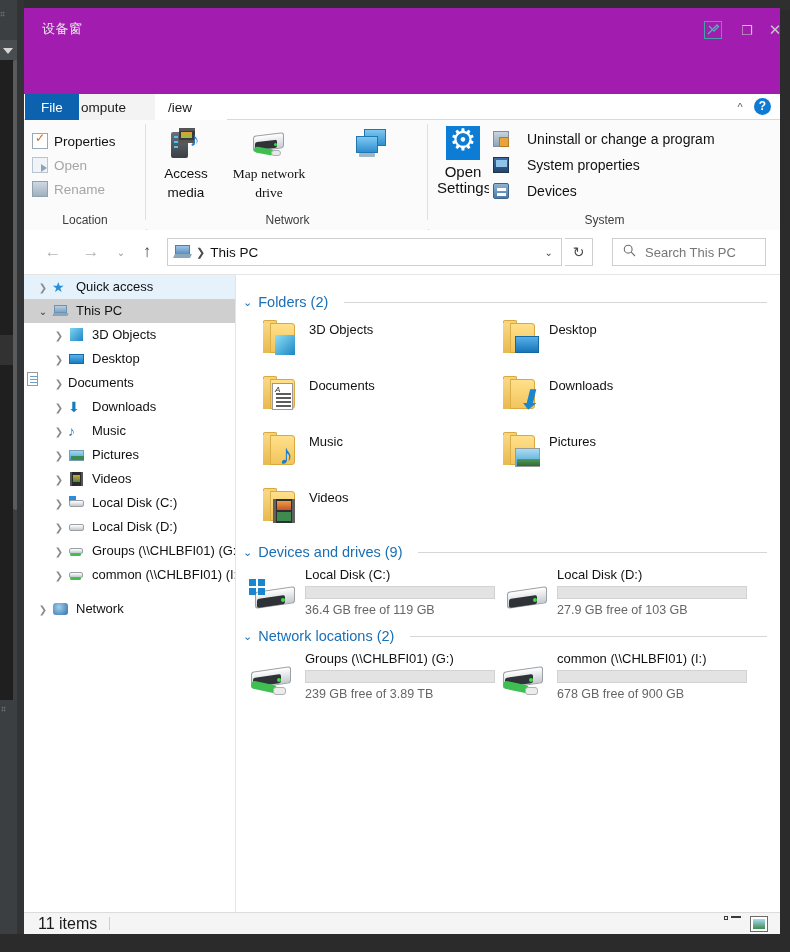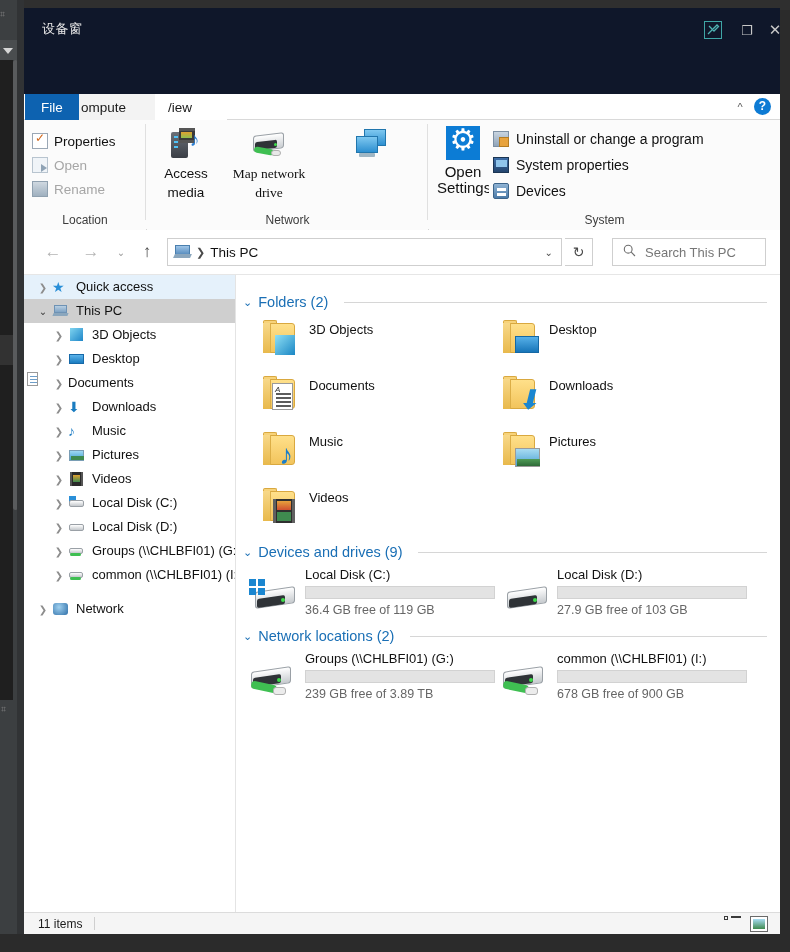--- a/index.html
+++ b/index.html
@@ -38,21 +38,21 @@
 
   
   #explorer {
     position: absolute; left: 24px; top: 8px; width: 756px; height: 926px;
     background: #2b2b2b;
   }
 
   
   #titlebar {
     position: absolute; left: 0; top: 0; width: 756px; height: 86px;
-    background: #0f172a;
+    background: #a21caf;
   }
   #title-text {
     position: absolute; left: 18px; top: 12px;
     color: #e8e8e8; font-size: 13px; line-height: 18px;
     font-family: "DejaVu Sans", sans-serif;
     letter-spacing: 0.5px;
   }
   .tb-btn {
     position: absolute; top: 11px; width: 26px; height: 22px;
     display: flex; align-items: center; justify-content: center;
@@ -214,21 +214,21 @@
     width: 34px; height: 34px; background: #0c7cd5; position: relative;
   }
   .gear-tile::after {
     content: "⚙"; position: absolute; left: 0; top: -3px; width: 34px;
     text-align: center; color: #fff; font-size: 30px; line-height: 34px;
   }
   #cmd-open-settings .big-label { font-size: 15px; line-height: 16px; overflow: hidden; height: 34px; }
 
   .sys-cmd {
     position: absolute; left: 64px; height: 22px;
-    display: flex; align-items: center; gap: 7px;
+    display: flex; align-items: center; gap: 18px;
     font-size: 14px; color: #111; white-space: nowrap;
   }
   .sys-cmd .ic { width: 16px; height: 16px; flex: 0 0 16px; position: relative; }
   #cmd-uninstall { top: 8px; }
   #cmd-sysprops { top: 34px; }
   #cmd-manage { top: 60px; }
 
   .ic-uninstall { background: linear-gradient(#c8d4e0,#90a4b8); border: 1px solid #7c8fa3; }
   .ic-uninstall::after {
     content: ""; position: absolute; right: -1px; bottom: -1px; width: 8px; height: 8px;
@@ -469,21 +469,21 @@
     position: absolute; left: 26px; top: 24px; width: 13px; height: 8px;
     background: #ececec; border: 1px solid #b0b0b0; border-radius: 3px;
   }
 
   
   #statusbar {
     position: absolute; left: 0; top: 904px; width: 756px; height: 22px;
     background: #f5f5f5; border-top: 1px solid #dcdcdc;
     display: flex; align-items: center;
   }
-  #status-count { margin-left: 14px; font-size: 12px; color: #1a1a1a; }
+  #status-count { margin-left: 14px; font-size: 16px; color: #1a1a1a; }
   #status-div { margin-left: 12px; width: 1px; height: 13px; background: #cfcfcf; }
   .view-btn {
     position: absolute; top: 3px; width: 18px; height: 16px;
   }
   #view-details { left: 700px; }
   #view-details .r { position: absolute; left: 7px; width: 10px; height: 2px; background: #3a3a3a; }
   #view-details .r:nth-of-type(1) { top: 2px; }
   #view-details .r:nth-of-type(2) { top: 7px; }
   #view-details .r:nth-of-type(3) { top: 12px; }
   #view-details .d { position: absolute; left: 0px; width: 4px; height: 4px;

